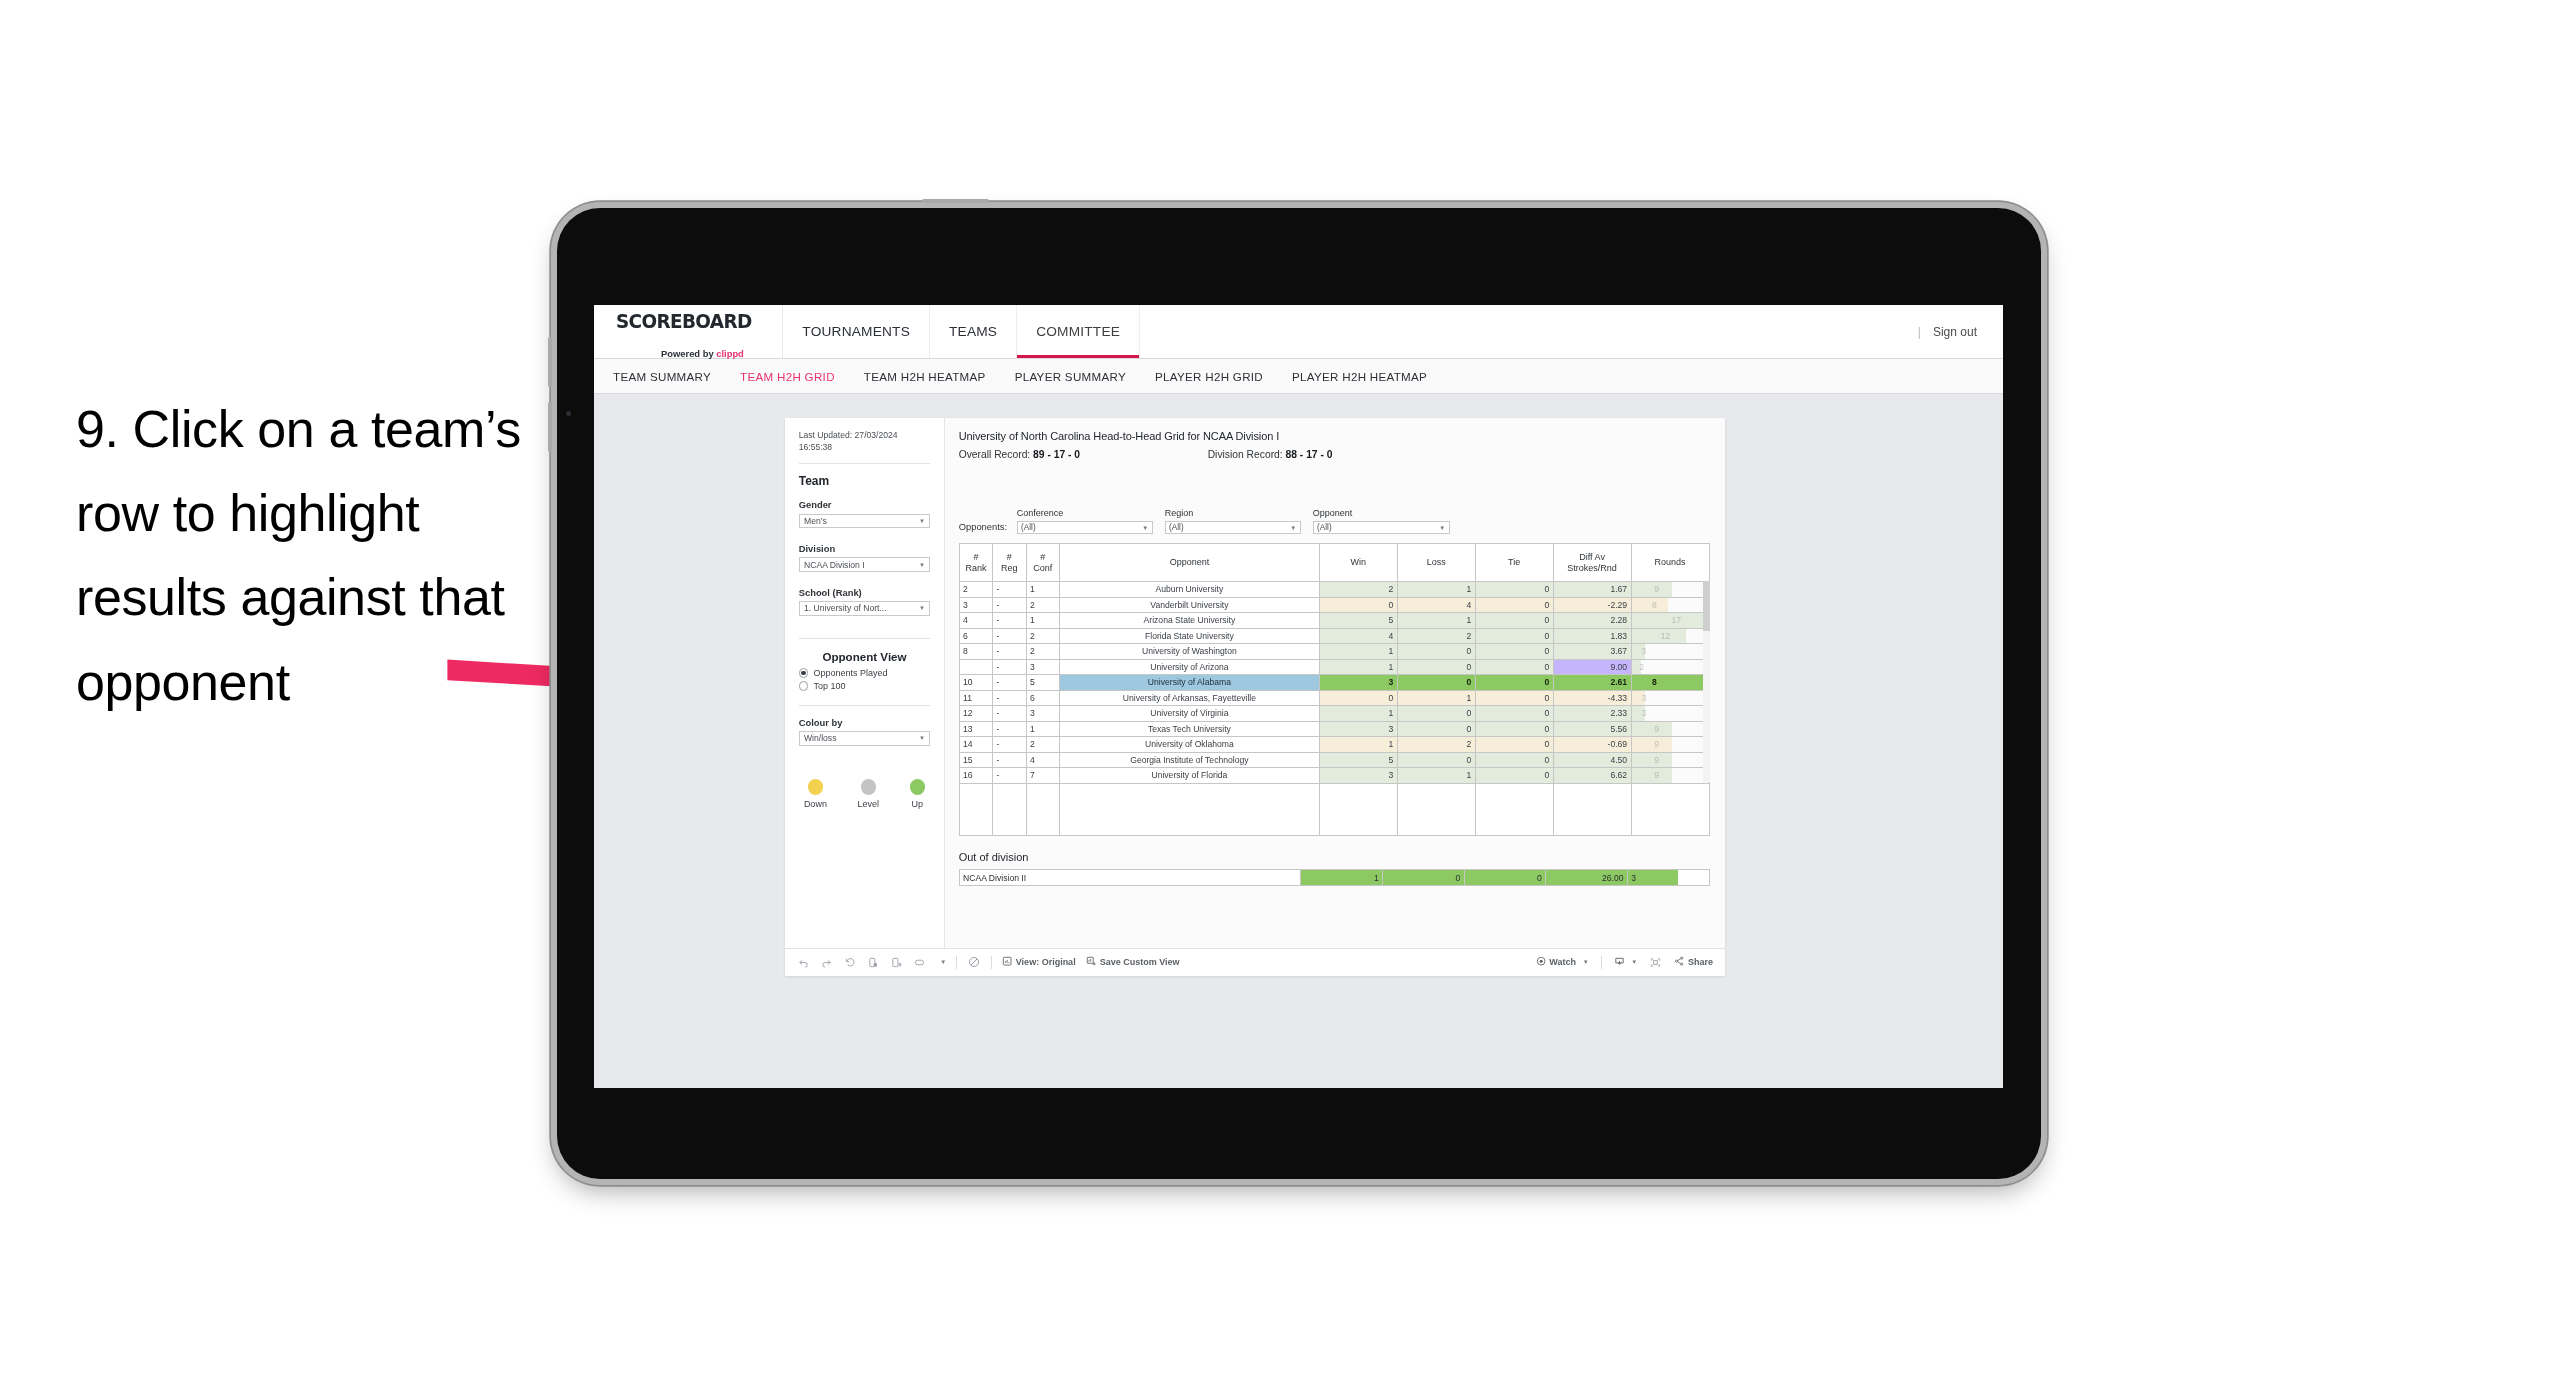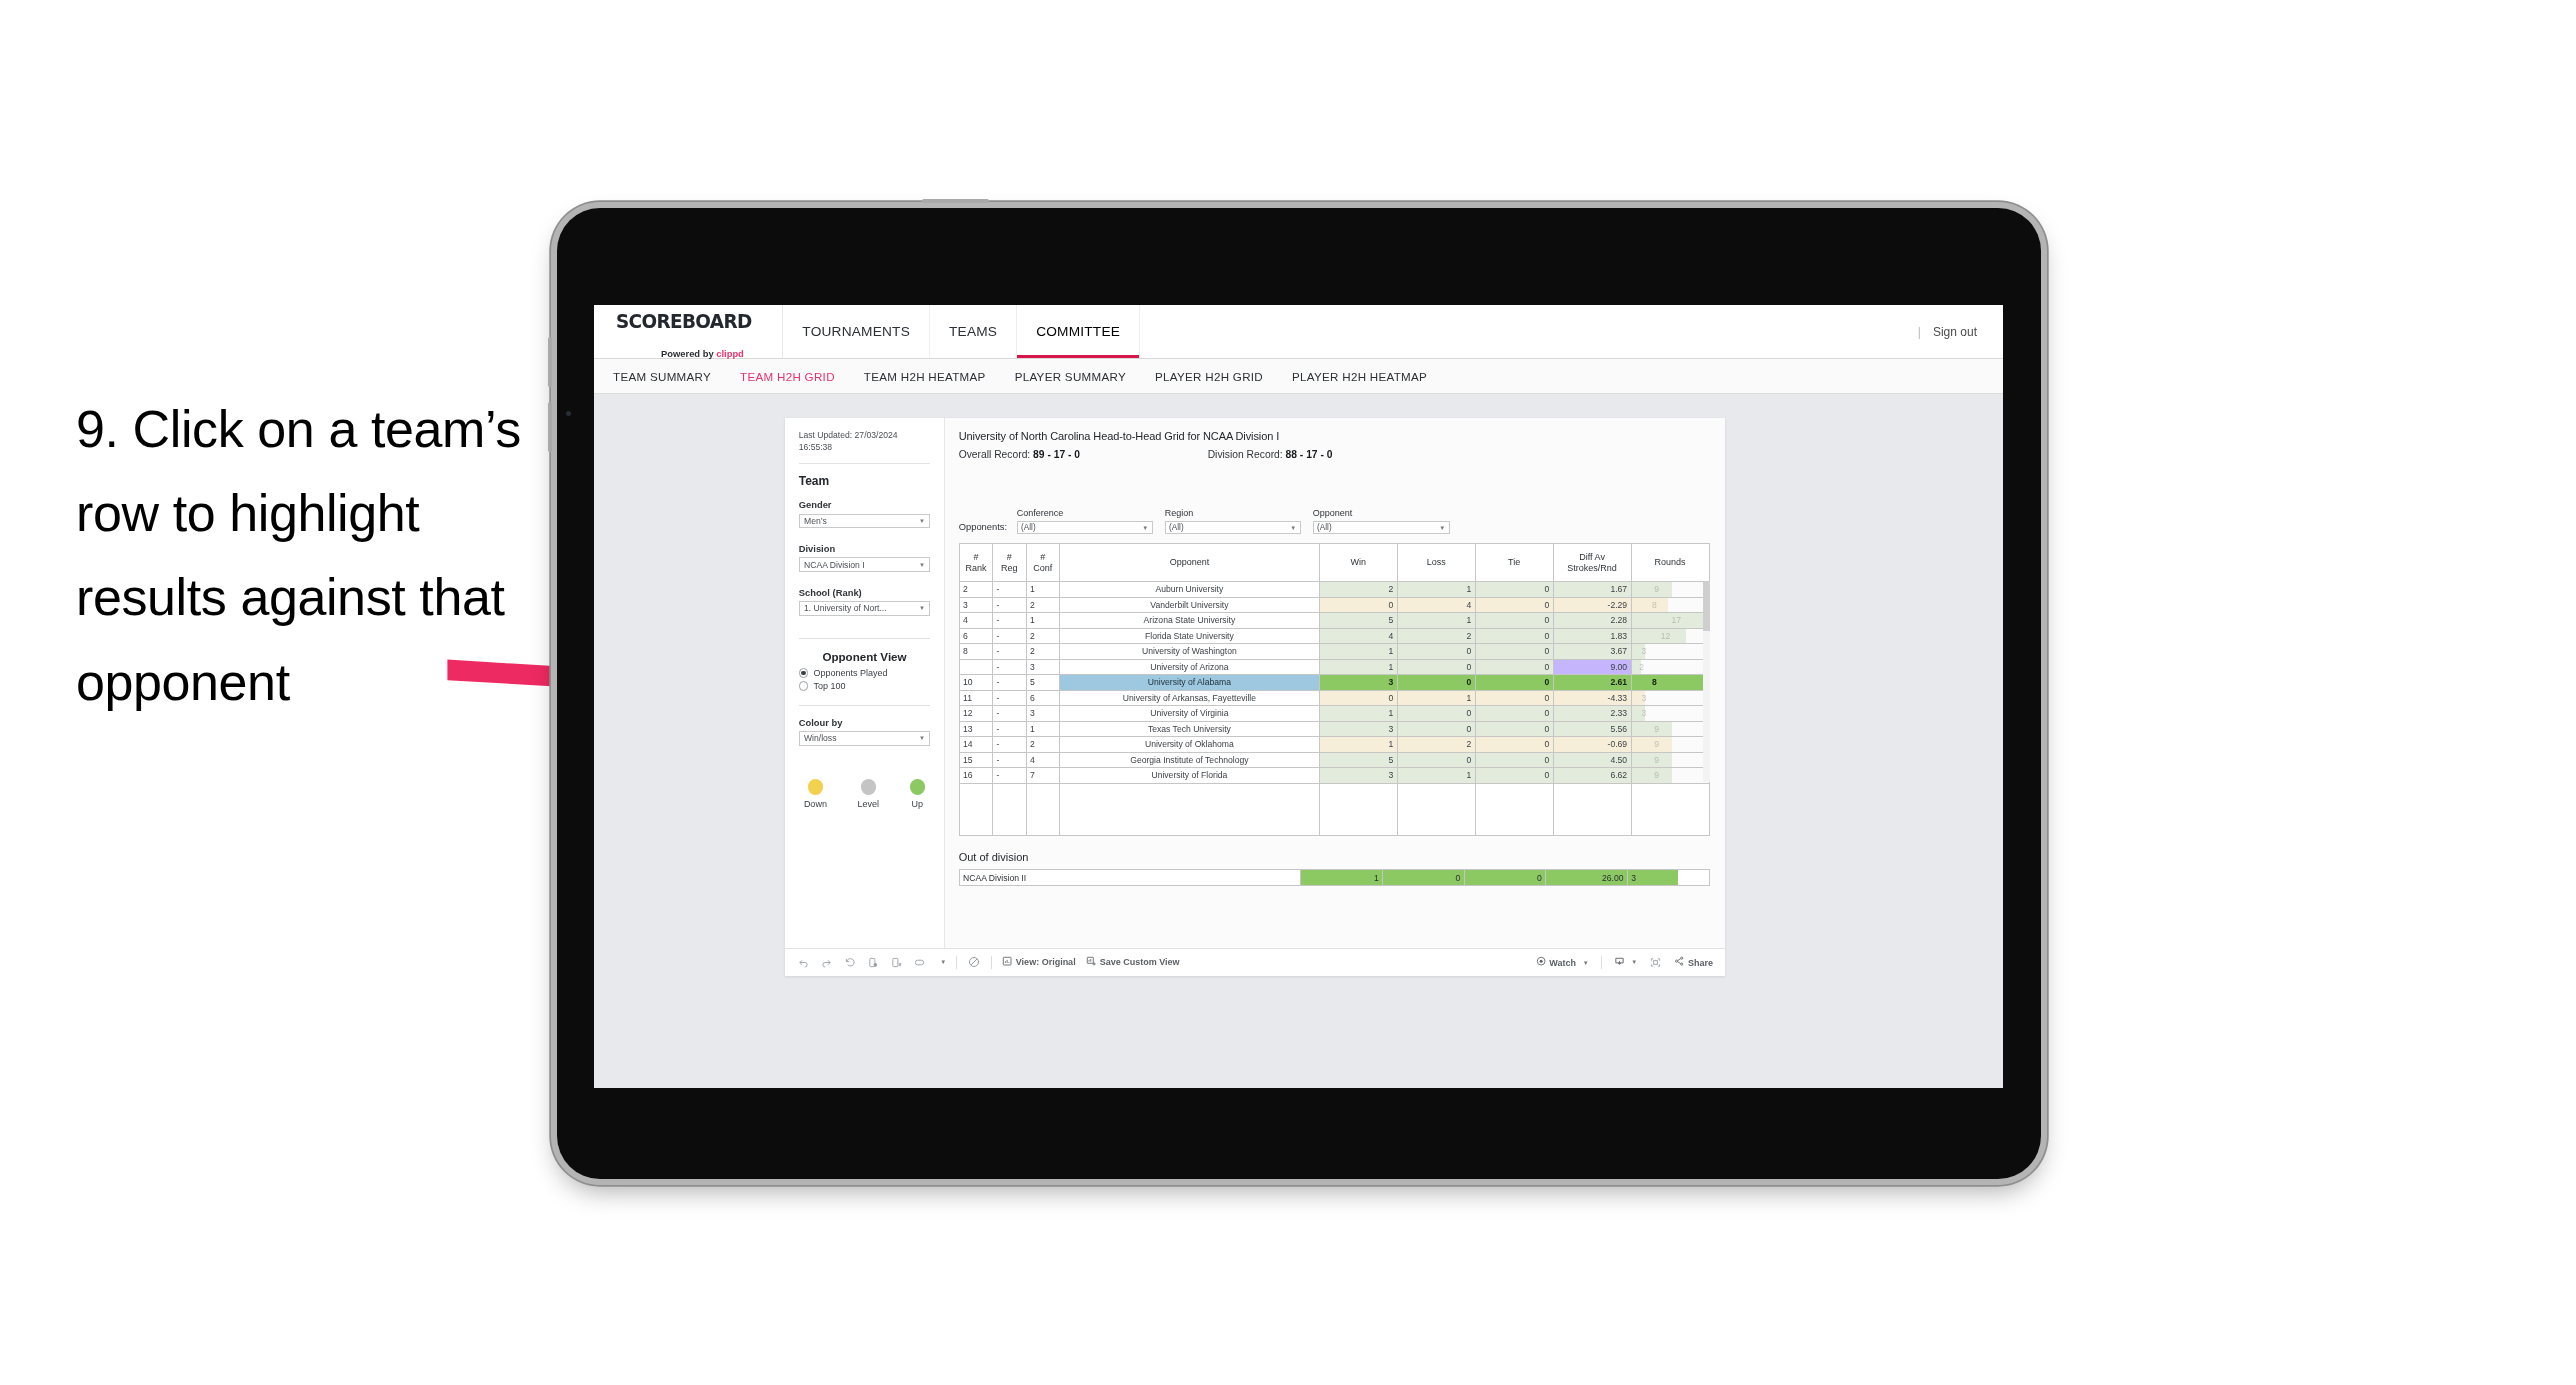--- a/index.html
+++ b/index.html
@@ -62,21 +62,21 @@
   .brand-sub { font-size: 9.4px; color:#2b2f36; margin-top:17px; font-weight:600;padding-left:45px; }
   .brand-sub .clippd { color:#e8336d; font-weight:800; }
 
   .nav-main { display:flex; align-items:stretch; }
   .nav-main-item {
     display:flex; align-items:center; padding: 0 19px;
     font-size: 13.7px; letter-spacing: 0.2px; color:#2b2f36;
     border-right:0.9px solid #eee; position:relative;
     cursor:pointer;
   }
-  .nav-main-item.active { color:#000000; }
+  .nav-main-item.active { color:#404040; }
   .nav-main-item.active::after {
     content:""; position:absolute; left:0; right:0; bottom:0; height:2.6px; background:#d6164b;
   }
   .header-right {
     margin-left:auto; display:flex; align-items:center; gap:12px;
     padding-right: 26px; font-size:12px; color:#4b4b4b;
   }
   .hr-divider { color:#bbb; }
 
   
@@ -180,21 +180,21 @@
 
   
   .toolbar {
     height: 27.5px; background:#fff; border-top:0.9px solid #e2e2e2;
     display:flex; align-items:center; padding: 0 12px; gap: 10.3px;
     font-size: 9px; color:#6b7075;
   }
   .tb-ico { width:13px; height:13px; display:flex; align-items:center; justify-content:center; cursor:pointer; color:#9aa0a6;}
   .tb-sep { width:0.9px; height:13px; background:#dcdcdc; }
   .tb-item { display:flex; align-items:center; gap:3.4px; cursor:pointer; color:#5c6166; font-weight:600; }
-  .tb-right { margin-left:auto; display:flex; align-items:flex-end; gap:12px; }
+  .tb-right { margin-left:auto; display:flex; align-items:center; gap:12px; }
 </style>
 </head>
 <body>
 
 <div id="stage">
 
   <div id="annotation">9. Click on a team’s row to highlight results against that opponent</div>
 
   <svg id="arrow" viewBox="0 0 740 120">
     <polygon points="0,38 660,78 660,56 740,92 660,120 660,100 0,62" fill="#ee2a62"></polygon>

